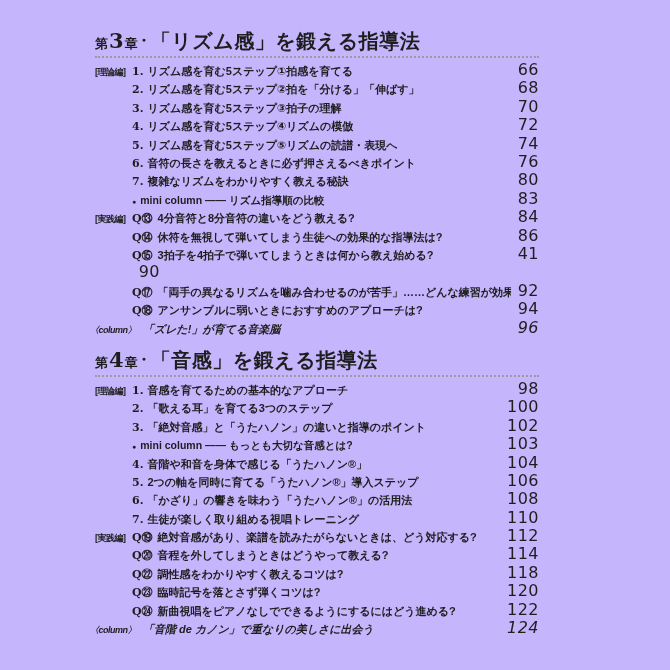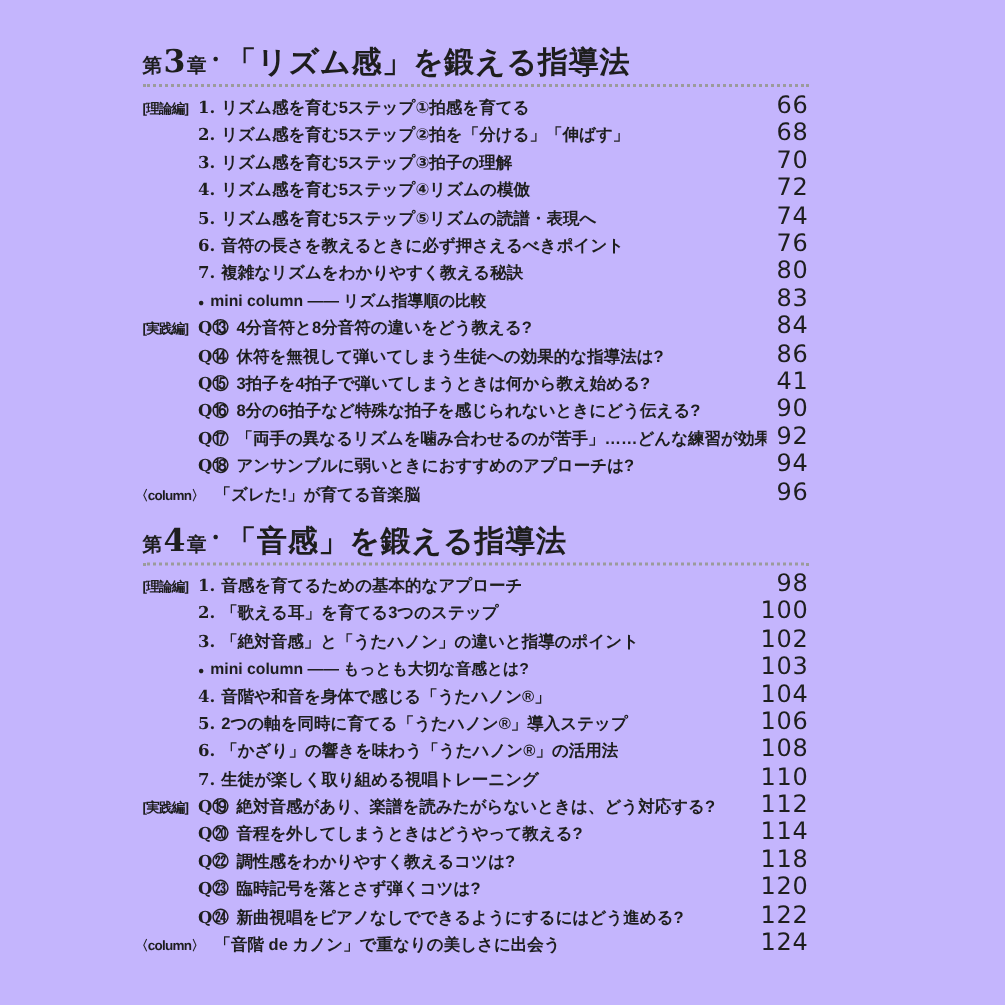--- a/index.html
+++ b/index.html
@@ -91,21 +91,21 @@
     letter-spacing: 0.5px;
     font-family: "DejaVu Sans", "Liberation Sans", sans-serif;
   }
   .row-mini { font-size: 10.5px; }
   .row-mini .row-pre {
     font-family: inherit;
     font-size: 7px;
     margin-right: 4px;
   }
   .row-q .row-pre { margin-right: 5px; }
-  .row-column { margin-left: -5px; }
+  .row-column { margin-left: -5px; font-style: italic; }
   .row-column .row-tag {
     width: auto;
     margin-right: 3px;
   }
   
   .chapter + .chapter { margin-top: 13px; }
 </style>
 </head>
 <body>
 
@@ -180,21 +180,20 @@
   </div>
 
   <div class="toc-row row-q">
     <span class="row-tag"></span>
     <span class="row-main"><span class="row-pre">Q⑮</span><span class="row-text">3拍子を4拍子で弾いてしまうときは何から教え始める?</span></span>
     <span class="row-page">41</span>
   </div>
 
   <div class="toc-row row-q">
     <span class="row-tag"></span>
-    <span class="row-main"><span class="row-pre">Q⑯</span><span class="row-text">8分の6拍子など特殊な拍子を感じられないときにどう伝える?</span></span>
     <span class="row-page">90</span>
   </div>
 
   <div class="toc-row row-q">
     <span class="row-tag"></span>
     <span class="row-main"><span class="row-pre">Q⑰</span><span class="row-text">「両手の異なるリズムを噛み合わせるのが苦手」……どんな練習が効果的?</span></span>
     <span class="row-page">92</span>
   </div>
 
   <div class="toc-row row-q">

